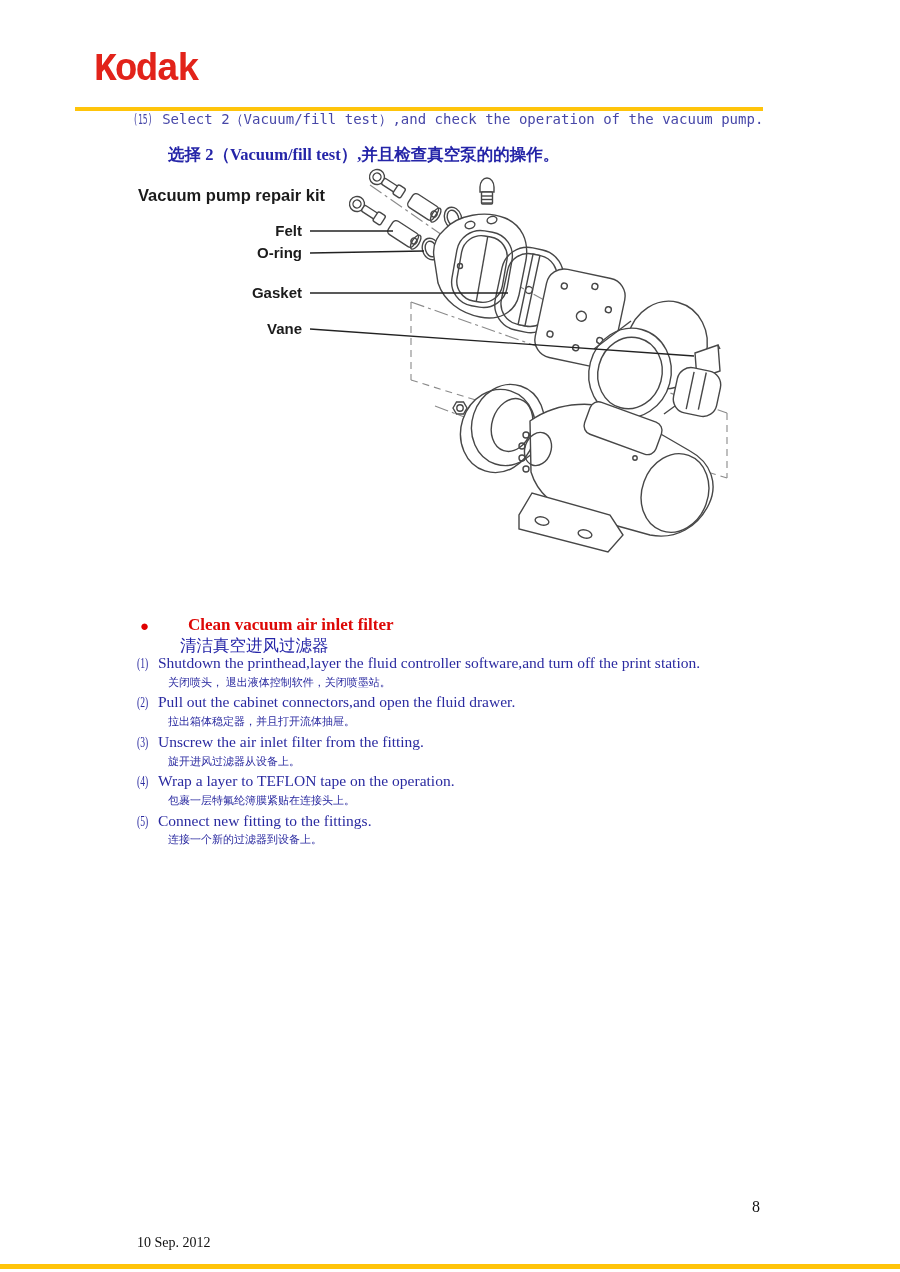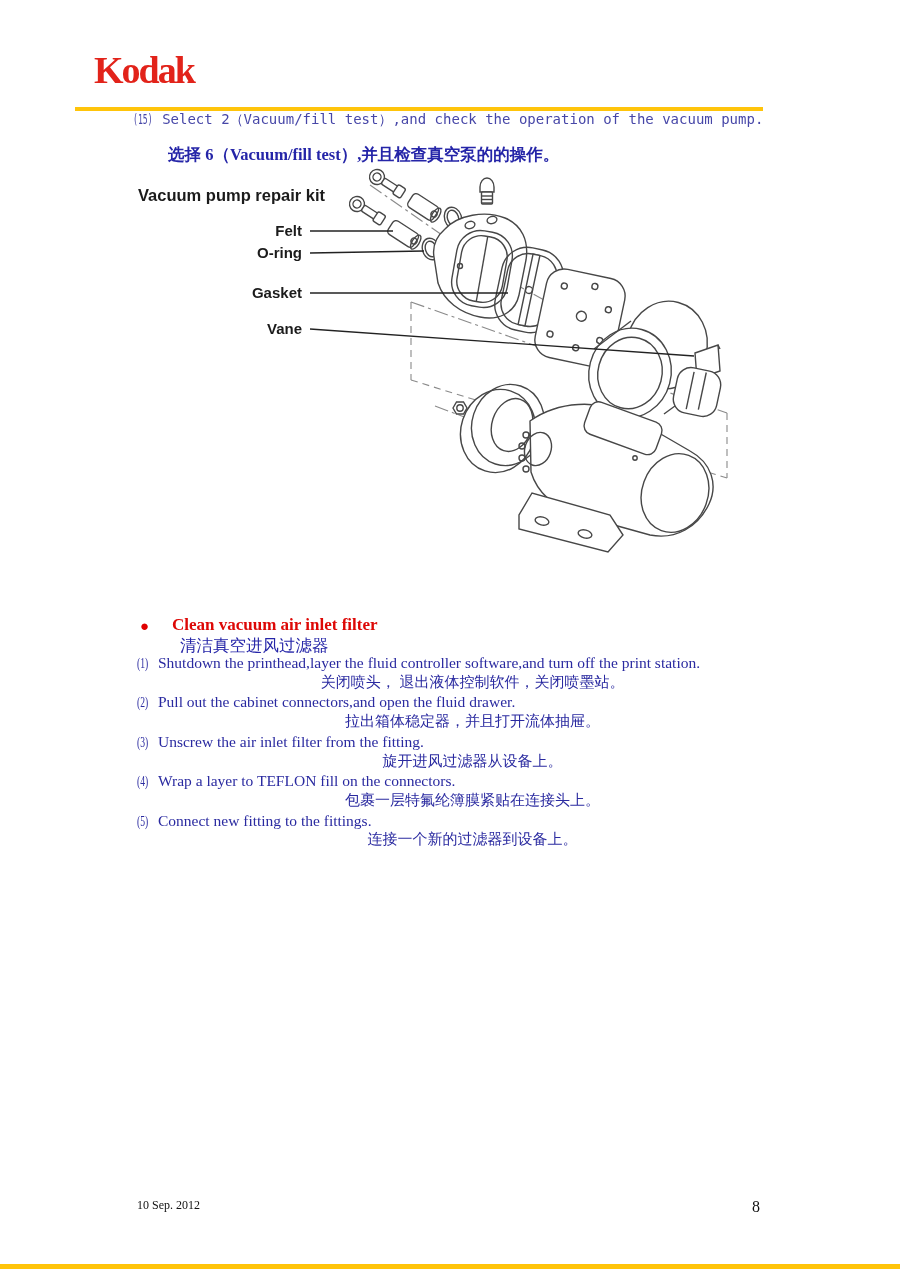--- a/index.html
+++ b/index.html
@@ -2,21 +2,21 @@
 <html><head>
 <meta charset="utf-8">
 <style>
   html,body{margin:0;padding:0;}
   body{width:900px;height:1272px;position:relative;background:#ffffff;
        font-family:"Liberation Serif","DejaVu Serif",serif;overflow:hidden;}
 
   .abs{position:absolute;}
 
   
-  .logo{left:94px;top:48px;font-family:Liberation Serif, serif;
+  .logo{left:94px;top:48px;font-family:Liberation Mono, monospace;
         font-weight:bold;font-size:38px;color:#E2231A;letter-spacing:-2px;}
   .rule-top{left:75px;top:107px;width:688px;height:4px;background:#FFC40A;}
   .rule-bottom{left:0;top:1264px;width:900px;height:5px;background:#FFC40A;}
 
   
   .s15{left:133px;top:111px;width:680px;font-family:"DejaVu Sans Mono","Liberation Mono",monospace;
        font-size:14px;color:#4747A8;white-space:nowrap;}
   .s15 .mk{display:inline-block;transform:scaleX(.58);transform-origin:0 60%;margin-right:-13px;}
   .s15-zh{left:168px;top:144px;font-size:16.5px;font-weight:bold;color:#2525A8;white-space:nowrap;}
 
@@ -28,42 +28,42 @@
             font-size:16.5px;fill:#1b1b1b;}
   .ln{stroke:#222;stroke-width:1.3;fill:none;}
   .pt{stroke:#474747;stroke-width:1.4;fill:#ffffff;}
   .ptn{stroke:#474747;stroke-width:1.4;fill:none;}
   .dsh{stroke:#8a8a8a;stroke-width:1.1;fill:none;stroke-dasharray:7 5;}
   .dshdot{stroke:#8a8a8a;stroke-width:1.1;fill:none;stroke-dasharray:14 4 3 4;}
 
   
   .sec{left:140px;top:615px;}
   .sec .bullet{position:absolute;left:0;top:3px;color:#E00000;font-size:15px;}
-  .sec .t-en{position:absolute;left:32px;top:0;font-weight:bold;font-size:17px;color:#DD0806;white-space:nowrap;}
+  .sec .t-en{position:absolute;left:48px;top:0;font-weight:bold;font-size:17px;color:#DD0806;white-space:nowrap;}
   .sec .t-zh{position:absolute;left:32px;top:20px;font-size:16.5px;color:#2525A8;white-space:nowrap;margin-left:8px;}
 
   
   .steps{left:137px;top:653px;width:640px;color:#2A2AA0;}
   .step-en{position:relative;padding-left:21px;font-size:15.5px;line-height:19.7px;white-space:nowrap;}
   .step-en .mk{position:absolute;left:0;top:0;display:inline-block;
                transform:scaleX(.62);transform-origin:0 60%;}
-  .step-zh{padding-left:31px;font-size:15px;line-height:19.7px;white-space:nowrap;text-align:center;}
-
-  
-  .foot-date{left:137px;top:1198px;font-size:12px;color:#111;}
+  .step-zh{padding-left:31px;font-size:11px;line-height:19.7px;white-space:nowrap;}
+
+  
+  .foot-date{left:137px;top:1235px;font-size:14px;color:#111;}
   .foot-page{left:752px;top:1198px;font-size:16px;color:#111;}
 </style>
 </head>
 <body>
 
 <div class="abs logo">Kodak</div>
 <div class="abs rule-top"></div>
 
 <div class="abs s15"><span class="mk">(15)</span> <span>Select 2（Vacuum/fill test）,and check the operation of the vacuum pump.</span></div>
-<div class="abs s15-zh">选择 6（Vacuum/fill test）,并且检查真空泵的的操作。</div>
+<div class="abs s15-zh">选择 2（Vacuum/fill test）,并且检查真空泵的的操作。</div>
 
 <svg class="abs diagram" viewBox="0 0 640 430" xmlns="http://www.w3.org/2000/svg">
 
   <g>
     <line class="dshdot" x1="281" y1="139" x2="597" y2="250"></line>
     <line class="dsh" x1="597" y1="250" x2="597" y2="315"></line>
     <line class="dsh" x1="281" y1="217" x2="597" y2="315"></line>
     <line class="dsh" x1="281" y1="139" x2="281" y2="217"></line>
     <line class="dshdot" x1="240" y1="22" x2="335" y2="88"></line>
     <line class="dshdot" x1="338" y1="95" x2="470" y2="168"></line>
@@ -209,21 +209,21 @@
   </div>
   <div>
     <div class="step-en"><span class="mk">(2)</span><span>Pull out the cabinet connectors,and open the fluid drawer.</span></div>
     <div class="step-zh">拉出箱体稳定器，并且打开流体抽屉。</div>
   </div>
   <div>
     <div class="step-en"><span class="mk">(3)</span><span>Unscrew the air inlet filter from the fitting.</span></div>
     <div class="step-zh">旋开进风过滤器从设备上。</div>
   </div>
   <div>
-    <div class="step-en"><span class="mk">(4)</span><span>Wrap a layer to TEFLON fill on the connectors.</span></div>
+    <div class="step-en"><span class="mk">(4)</span><span>Wrap a layer to TEFLON tape on the operation.</span></div>
     <div class="step-zh">包裹一层特氟纶簿膜紧贴在连接头上。</div>
   </div>
   <div>
     <div class="step-en"><span class="mk">(5)</span><span>Connect new fitting to the fittings.</span></div>
     <div class="step-zh">连接一个新的过滤器到设备上。</div>
   </div>
 </div>
 
 <div class="abs foot-date">10 Sep. 2012</div>
 <div class="abs foot-page">8</div>

